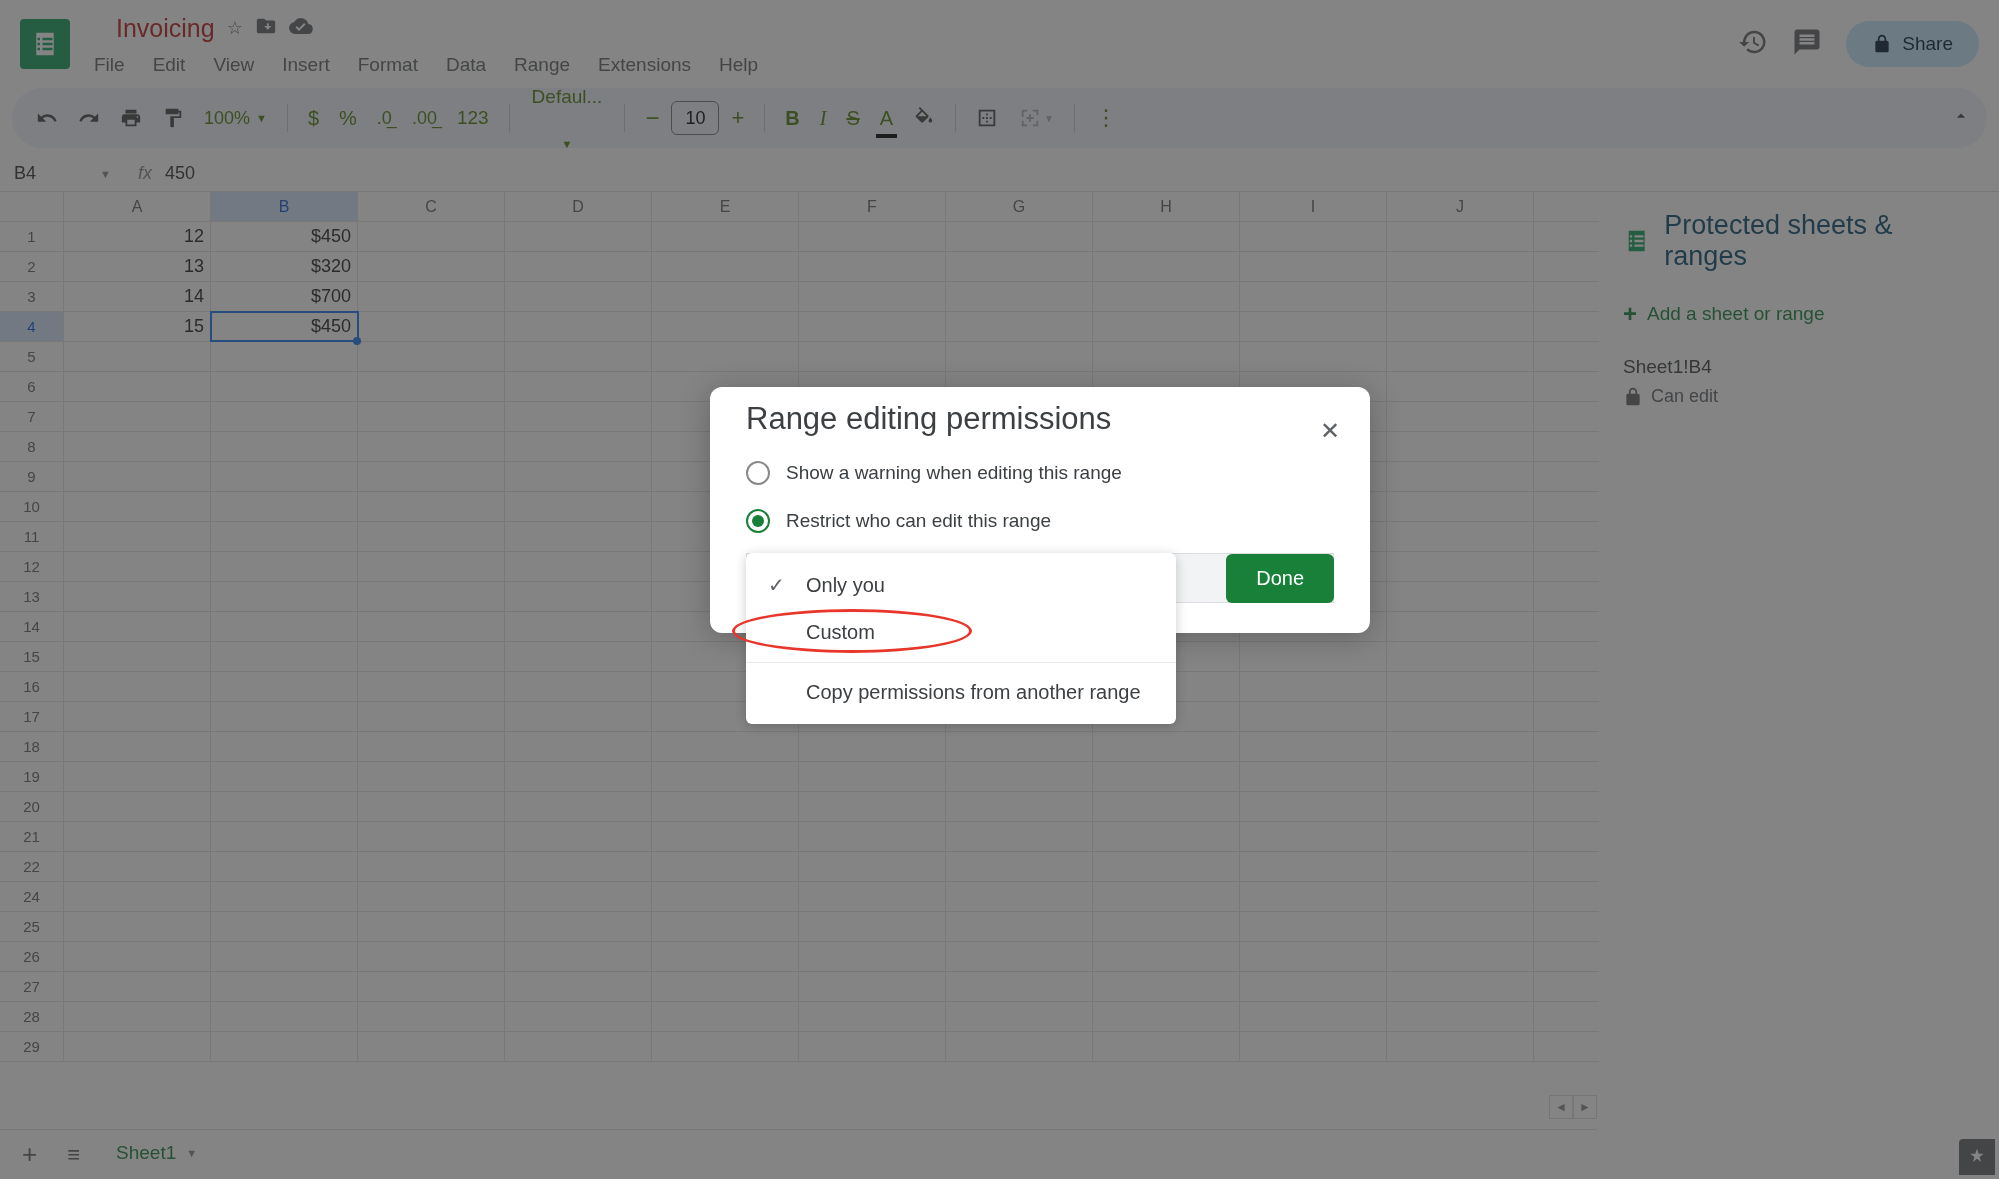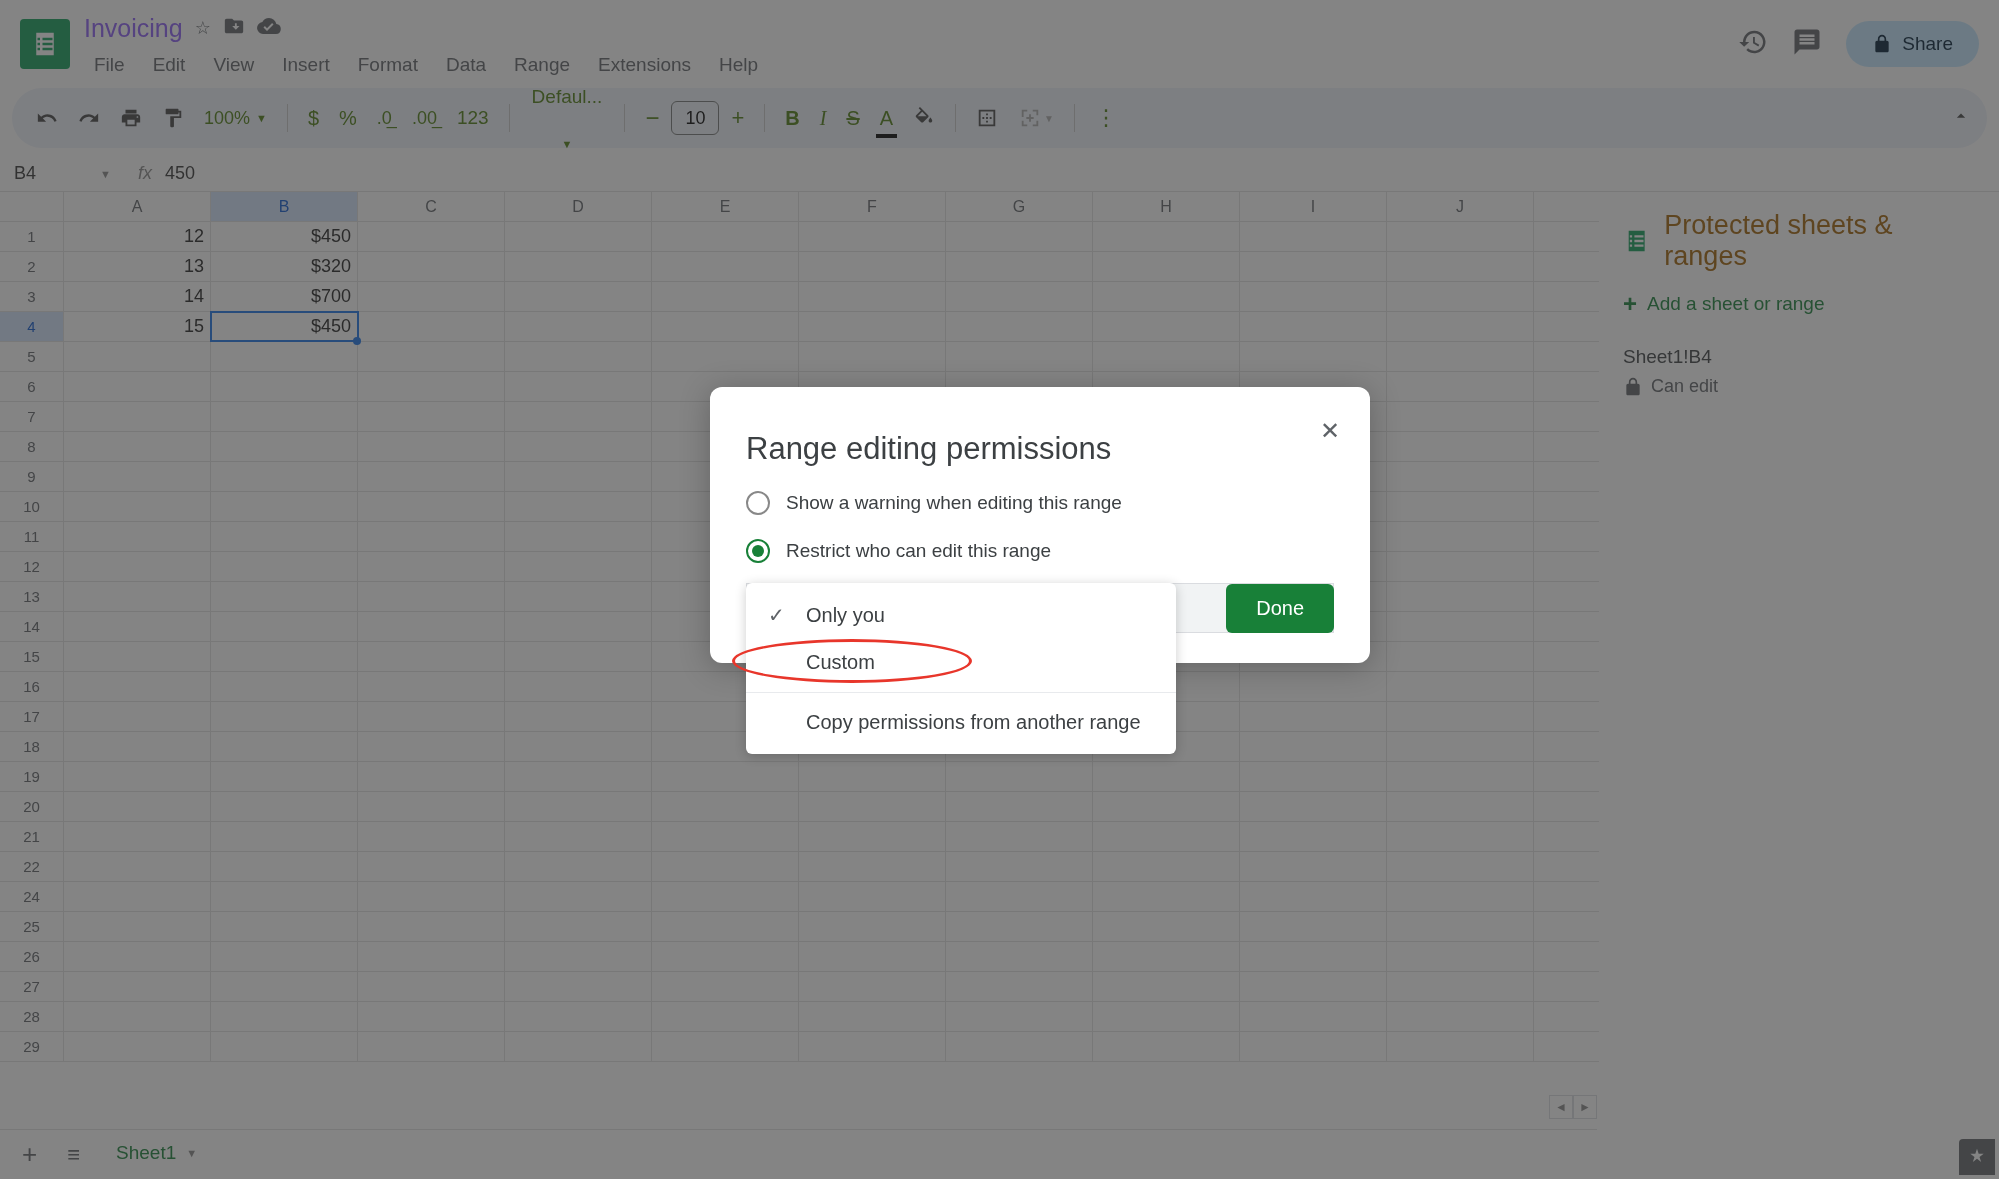--- a/index.html
+++ b/index.html
@@ -4,21 +4,21 @@
 <style>
 * { box-sizing: border-box; margin: 0; padding: 0; font-family: Arial, sans-serif; }
 body { width: 1999px; height: 1179px; background: #fff; position: relative; overflow: hidden; font-size: 18px; }
 
 
 .header { height: 88px; display: flex; align-items: center; padding: 0 20px; }
 .logo { width: 50px; height: 50px; background: #0f9d58; border-radius: 4px; display: flex; align-items: center; justify-content: center; margin-right: 14px; }
 .logo svg { width: 30px; height: 30px; fill: white; }
 .title-area { flex: 1; }
 .title-row { display: flex; align-items: center; gap: 12px; height: 40px; }
-.doc-title { font-size: 25px; color: #8b5cf6; }
+.doc-title { font-size: 25px; color: #b91c1c; margin-left: 32px; }
 .title-icon { color: #5f6368; cursor: pointer; }
 .menu-row { display: flex; gap: 8px; font-size: 19px; color: #5f6368; margin-top: 2px; }
 .menu-item { padding: 4px 10px; cursor: pointer; }
 .header-right { display: flex; align-items: center; gap: 24px; }
 .header-icon { color: #5f6368; cursor: pointer; }
 .share-btn { background: #c3e7ff; color: #001d35; border-radius: 40px; padding: 12px 26px; display: flex; align-items: center; gap: 10px; font-size: 19px; cursor: pointer; }
 
 
 .toolbar { height: 60px; margin: 0 12px 8px 12px; background: #edf2fa; border-radius: 40px; display: flex; align-items: center; padding: 0 16px; gap: 4px; }
 .tb-item { padding: 6px 8px; color: #4d7c0f; cursor: pointer; display: flex; align-items: center; gap: 2px; }
@@ -49,34 +49,34 @@
 
 .rows { }
 .row { display: flex; height: 30px; border-bottom: 1px solid #e1e1e1; }
 .row-h { width: 64px; text-align: center; font-size: 15px; color: #5f6368; border-right: 1px solid #e1e1e1; display:flex; align-items:center; justify-content:center; background:#fff; }
 .row-h.sel { background: #d3e3fd; color: #0b57d0; }
 .cell { width: 147px; border-right: 1px solid #e1e1e1; text-align: right; padding: 0 6px; font-size: 18px; color: #222; display:flex; align-items:center; justify-content:flex-end; }
 .cell.sel { outline: 2px solid #1a73e8; outline-offset: -1px; position: relative; }
 .cell.sel::after { content:''; position:absolute; width:8px; height:8px; background:#1a73e8; right:-4px; bottom:-4px; border-radius:50%; }
 
 
-.sp-title { display: flex; align-items: center; gap: 14px; font-size: 27px; color: #a16207; margin-bottom: 18px; }
+.sp-title { display: flex; align-items: center; gap: 14px; font-size: 27px; color: #0c4a6e; margin-bottom: 28px; }
 .sp-title svg { fill:#0f9d58; }
 .add-row { display: flex; align-items: center; gap: 10px; color: #188038; font-size: 19px; cursor: pointer; margin-bottom: 28px;}
 .range-label { font-size: 19px; color: #3c4043; font-weight: 500; }
 .perm-row { display: flex; align-items: center; gap: 8px; color: #5f6368; font-size: 18px; margin-top: 8px; }
 
 
 .tabs-bar { height: 50px; border-top: 1px solid #e1e1e1; display: flex; align-items: center; padding: 0 10px; gap: 6px; position: absolute; bottom: 0; left: 0; right: 402px; background: #fff; }
 .tab-btn { padding: 10px 12px; color: #5f6368; cursor: pointer; }
 .sheet-tab { padding: 10px 18px; color: #188038; font-size: 19px; border-bottom: 3px solid transparent; display:flex; align-items:center; gap:10px; cursor:pointer; background:#e8f0fe00;}
 
 
 .overlay { position: absolute; inset: 0; background: rgba(50,50,50,0.6); }
-.modal { position: absolute; top: 387px; left: 710px; width: 660px; background: #fff; border-radius: 12px; box-shadow: 0 4px 30px rgba(0,0,0,0.25); padding: 44px 36px 30px 36px; }
+.modal { position: absolute; top: 387px; left: 710px; width: 660px; background: #fff; border-radius: 12px; box-shadow: 0 4px 30px rgba(0,0,0,0.25); padding: 14px 36px 30px 36px; }
 .modal-title { font-size: 31px; color: #3c4043; font-weight: 400; }
 .modal-close { position: absolute; top: 30px; right: 30px; color: #5f6368; cursor: pointer; font-size: 24px; }
 .radio-row { display: flex; align-items: center; gap: 16px; margin-top: 24px; font-size: 19px; color: #3c4043; cursor:pointer;}
 .radio { width: 24px; height: 24px; border: 2px solid #888; border-radius: 50%; display:flex; align-items:center; justify-content:center; }
 .radio.checked { border-color: #188038; }
 .radio.checked::after { content:''; width:12px; height:12px; background:#188038; border-radius:50%; }
 
 .dropdown-wrap { position: relative; margin-top: 20px; }
 .dropdown-visible { height: 50px; border:1px solid #dadce0; background:#f1f3f4; display:flex; align-items:center; justify-content:flex-end; padding:0 16px; }
 .dropdown-panel { position:absolute; top:0; left:0; width:430px; background:#fff; border-radius:6px; box-shadow: 0 2px 12px rgba(0,0,0,.2); padding: 8px 0; }

